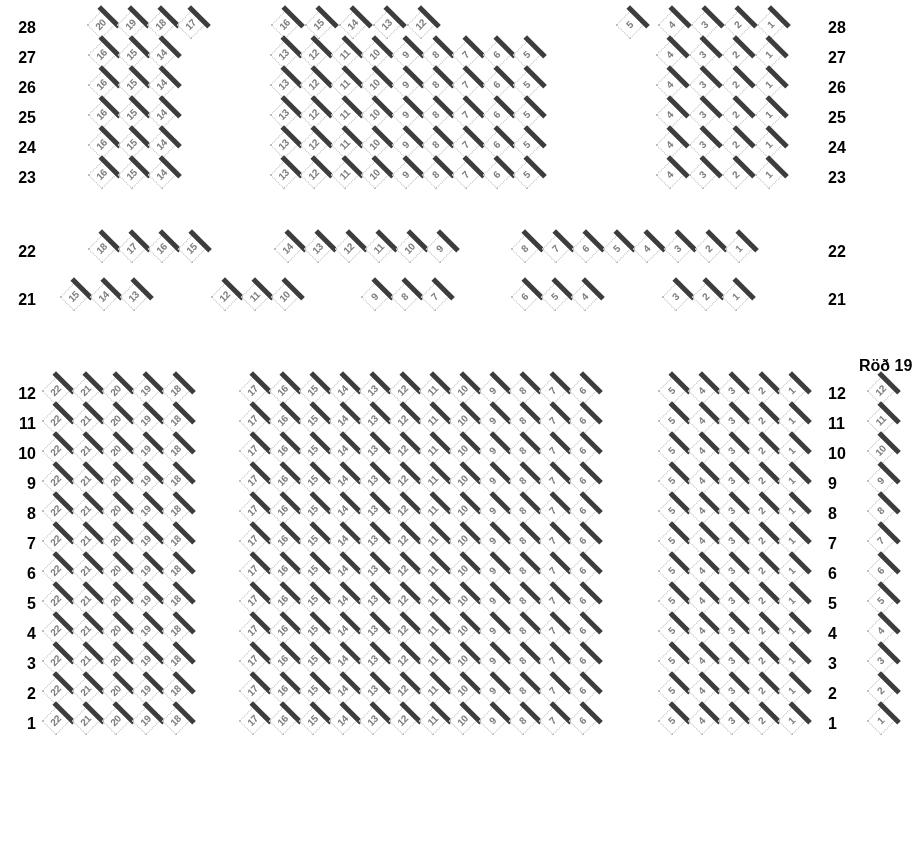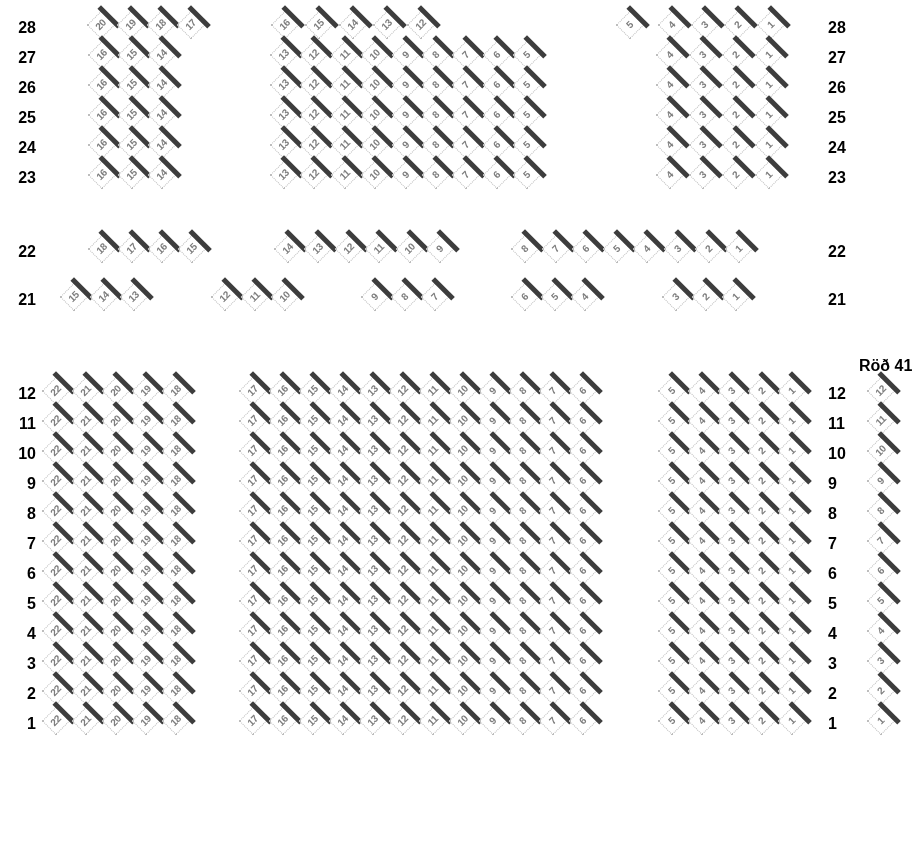--- a/index.html
+++ b/index.html
@@ -35,21 +35,21 @@
   .r29header{
     position:absolute;left:859px;top:357px;height:18px;line-height:18px;
     font-size:16px;font-weight:bold;color:var(--row-label,#000);
     white-space:nowrap;
   }
 </style>
 </head>
 <body>
 
 <div id="seatmap">
-  <div class="r29header">Röð 41</div>
+  <div class="r29header">Röð 19</div>
 <div class="rowlabel left" style="top: 19px;">28</div>
     <div class="rowlabel right" style="top: 19px;">28</div>
     <div class="seat" style="left: 91px; top: 15px;">
       <span class="num">20</span>
       <i class="stripe"></i>
     </div>
     <div class="seat" style="left: 121px; top: 15px;">
       <span class="num">19</span>
       <i class="stripe"></i>
     </div>

